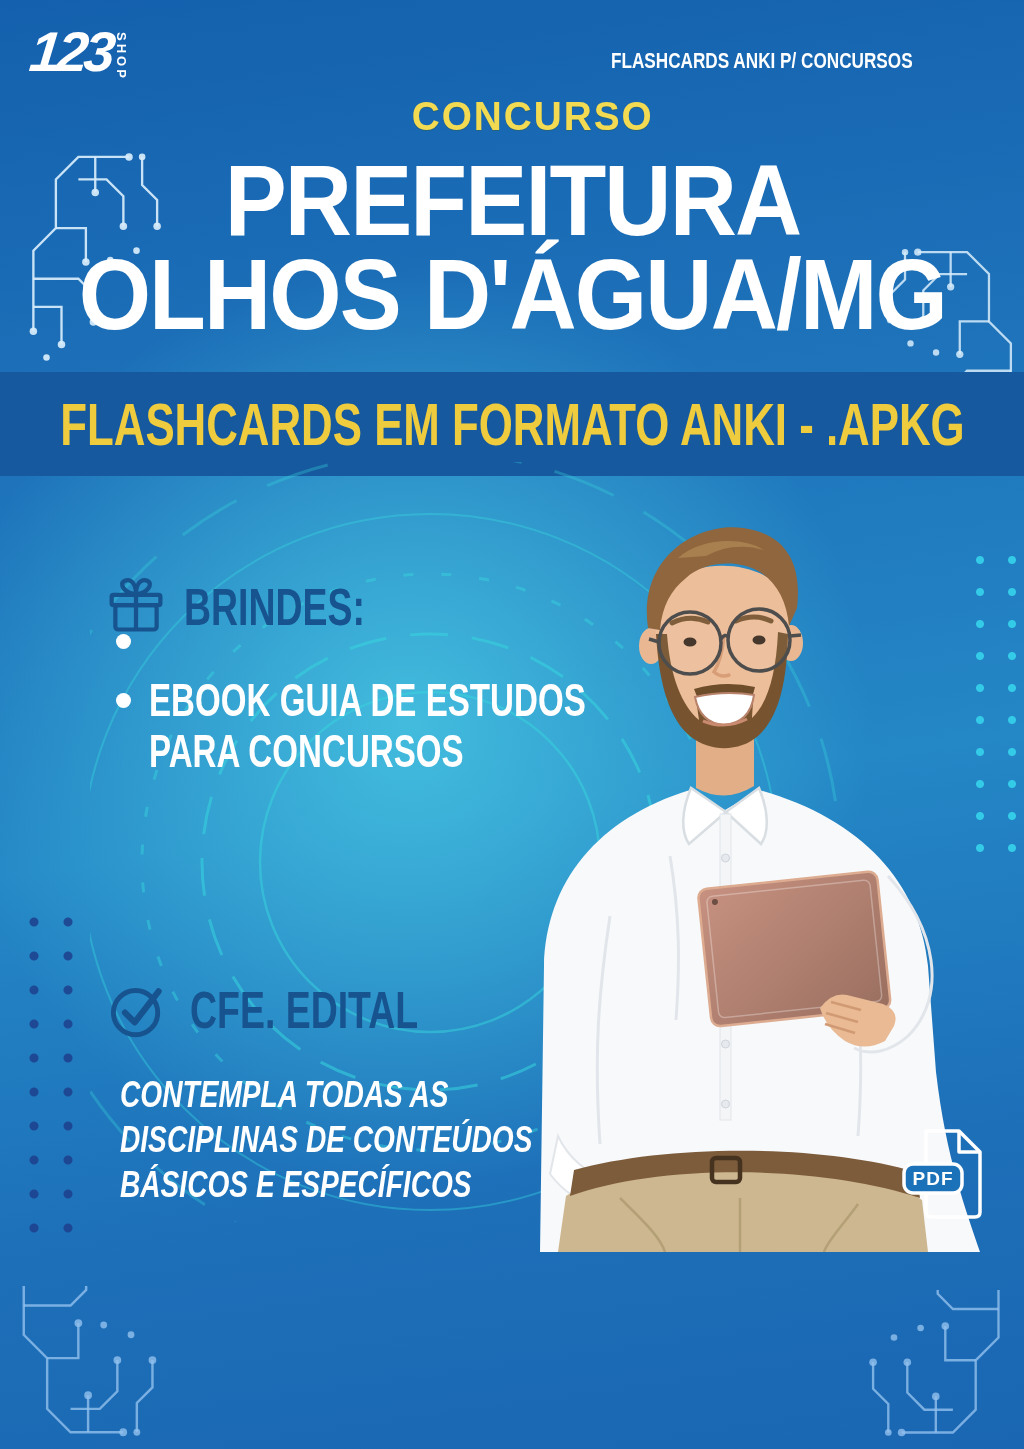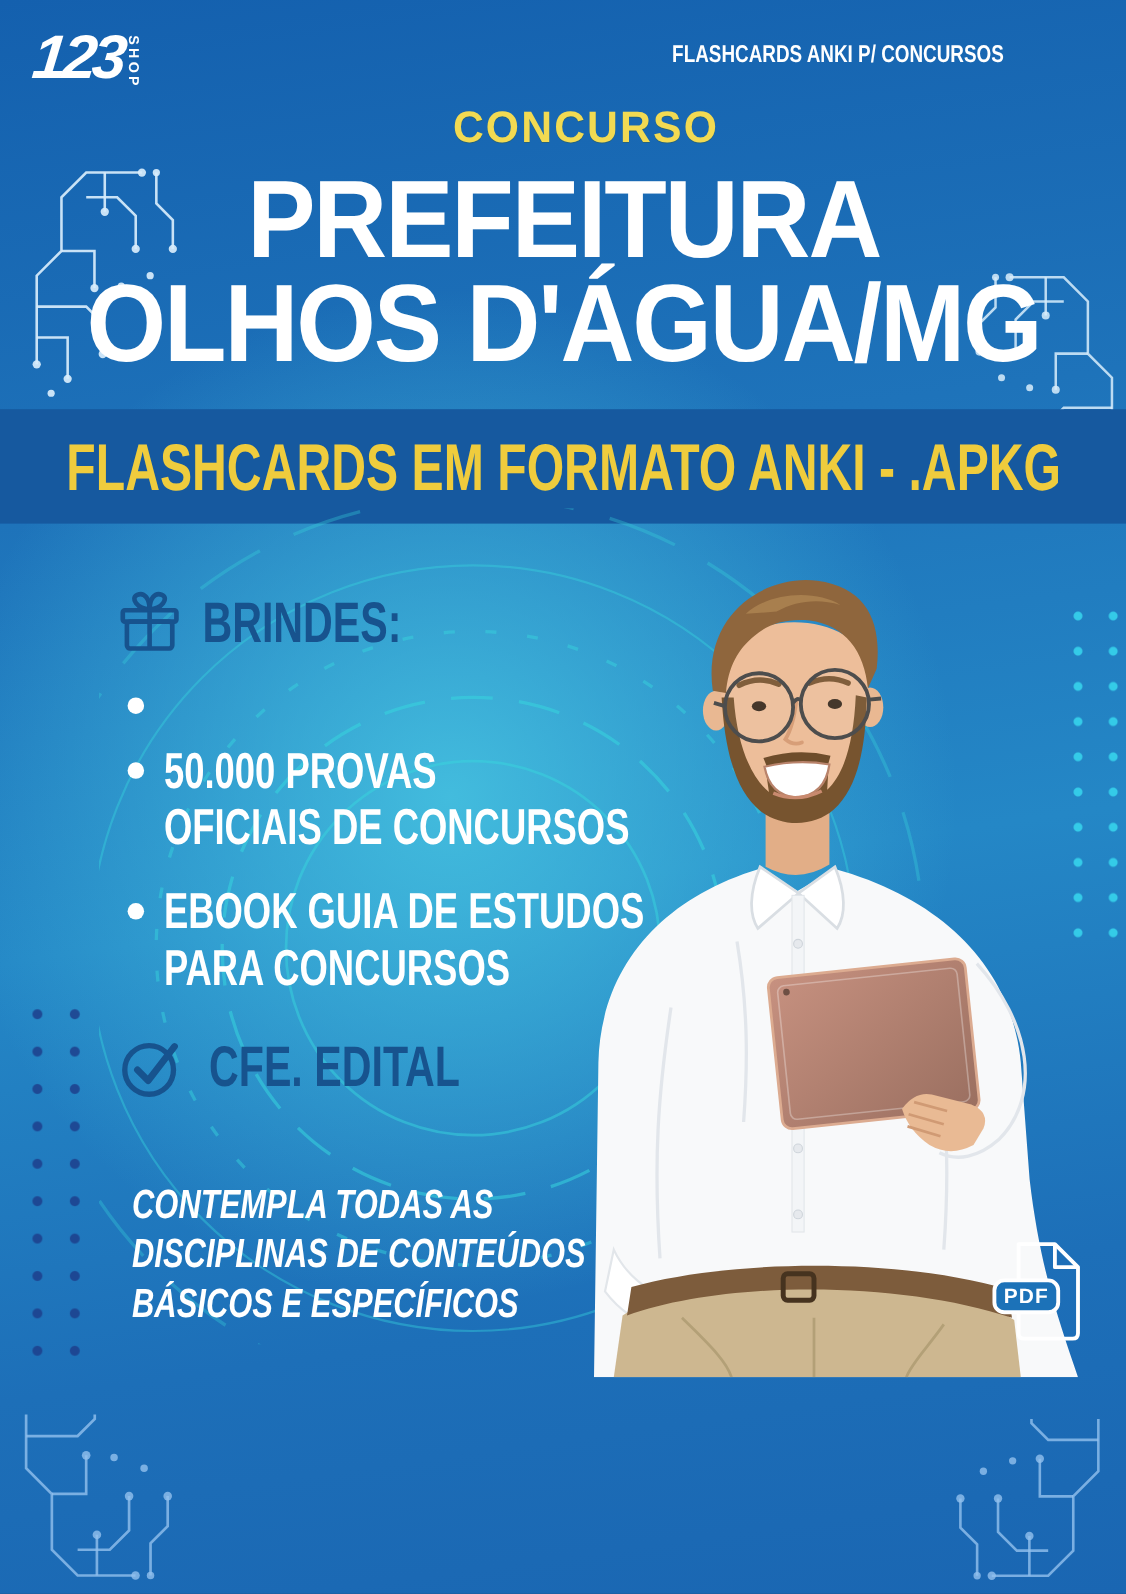--- a/index.html
+++ b/index.html
@@ -12,36 +12,36 @@
   }
   .condL{display:inline-block;transform:scaleX(var(--sx,.75));transform-origin:0 50%;white-space:nowrap;}
   .condC{display:inline-block;transform:scaleX(var(--sx,.75));transform-origin:50% 50%;white-space:nowrap;}
 
   
   .brand{position:absolute;left:30px;top:24px;display:flex;align-items:flex-start;color:#fff;}
   .logo-num{font-size:56px;font-weight:bold;font-style:italic;letter-spacing:-4px;transform:skewX(-6deg);line-height:1;}
   .logo-shop{writing-mode:vertical-lr;font-size:13px;font-weight:bold;letter-spacing:3px;margin:8px 0 0 4px;line-height:1;}
 
   
-  .tagline{position:absolute;top:36px;right:26px;color:#fff;font-weight:bold;font-size:22px;}
+  .tagline{position:absolute;top:48px;right:26px;color:#fff;font-weight:bold;font-size:22px;}
 
   
   .hero{position:absolute;top:94px;left:0;width:100%;text-align:center;color:#fff;}
   .kicker{font-size:40px;font-weight:bold;color:#F2DA52;letter-spacing:2px;--sx:.97;
           text-shadow:0 1px 0 rgba(60,90,30,.35);padding-left:41px;}
   .title{font-size:100px;font-weight:bold;line-height:.94;letter-spacing:-2px;margin-top:14px;text-align:center;}
   .title .condC{--sx:.93;}
 
   
   .banner{position:absolute;top:372px;left:0;width:100%;height:104px;background:#16599F;
           display:flex;align-items:center;justify-content:center;text-align:right;}
   .banner-text{font-size:60px;font-weight:bold;color:#EFCC3D;--sx:.73;}
 
   
-  .sec-head{position:absolute;display:flex;align-items:center;gap:18px;color:#17538E;}
+  .sec-head{position:absolute;display:flex;align-items:center;gap:18px;color:#17538E;margin-top:40px;}
   .brindes-head{left:106px;top:536px;}
   .edital-head{left:108px;top:939px;}
   .sec-head .hd{font-size:52px;font-weight:bold;--sx:.72;}
   .blist{position:absolute;left:116px;top:616px;color:#fff;}
   .bitem{display:flex;gap:18px;margin-bottom:26px;}
   .bdot{width:15px;height:15px;border-radius:50%;background:#fff;margin-top:18px;flex:none;}
   .bl{font-size:46px;font-weight:bold;line-height:51px;--sx:.72;display:block;}
 
   .edital-body{position:absolute;left:120px;top:1072px;color:#fff;font-style:italic;}
   .el{font-size:37px;font-weight:bold;line-height:45px;--sx:.76;display:block;}
@@ -265,27 +265,20 @@
     <span class="hd condL">BRINDES:</span>
   </div>
 
   <div class="blist">
     <div class="bitem">
       <span class="bdot"></span>
     </div>
     <div class="bitem">
       <span class="bdot"></span>
       <span>
-        <span class="bl condL">50.000 PROVAS</span>
-        <span class="bl condL">OFICIAIS DE CONCURSOS</span>
-      </span>
-    </div>
-    <div class="bitem">
-      <span class="bdot"></span>
-      <span>
         <span class="bl condL">EBOOK GUIA DE ESTUDOS</span>
         <span class="bl condL">PARA CONCURSOS</span>
       </span>
     </div>
   </div>
 
   <div class="sec-head edital-head">
     <svg width="64" height="62" viewBox="0 0 70 70">
       <circle cx="30" cy="38" r="25" stroke="#17538E" stroke-width="5.5" fill="none"></circle>
       <path d="M18,38 L29,49 L56,14" stroke="#17538E" stroke-width="7" fill="none" stroke-linecap="round" stroke-linejoin="round"></path>

